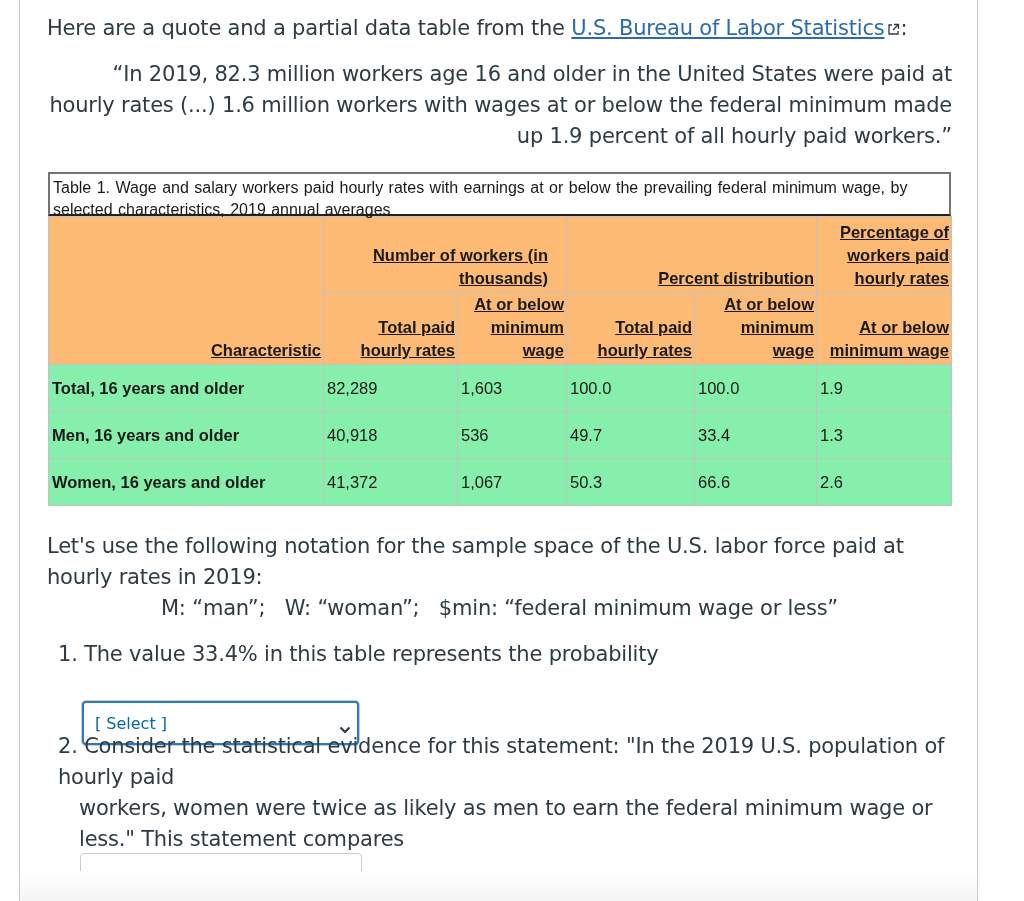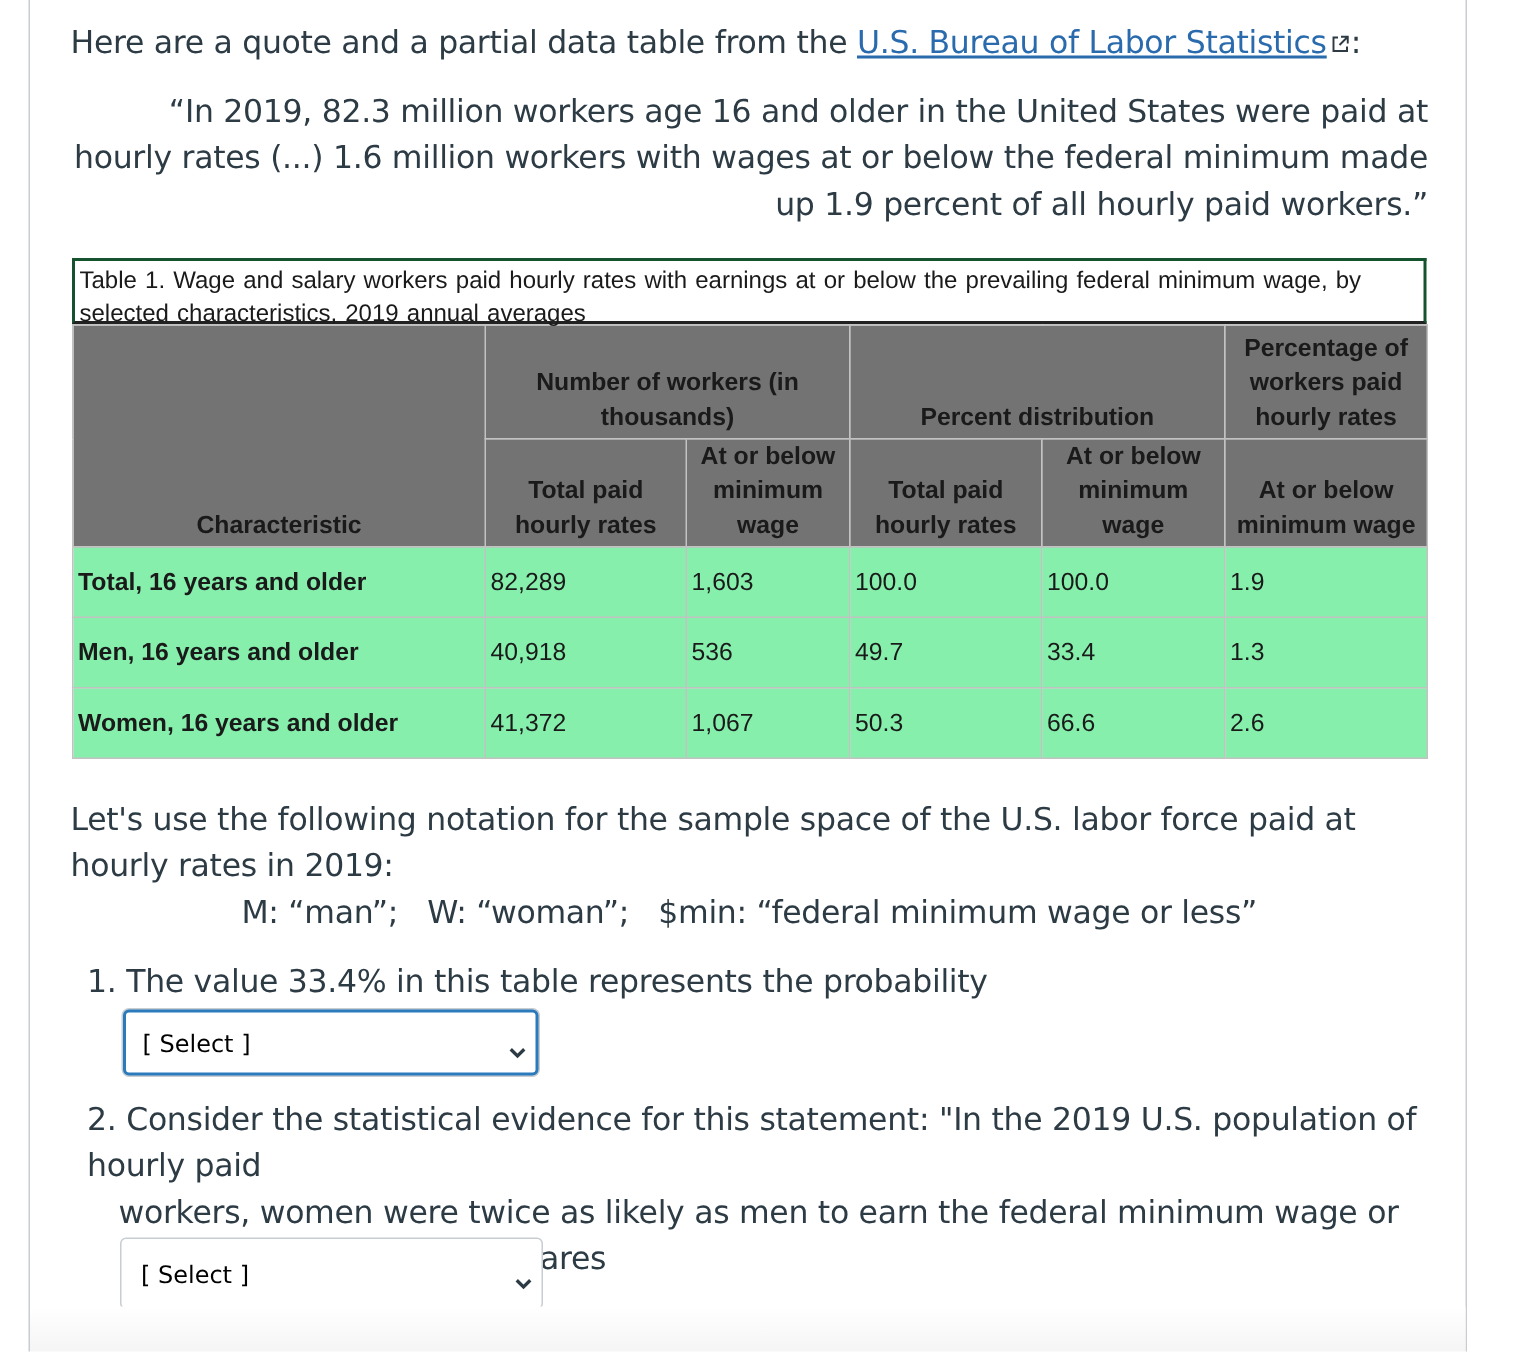--- a/index.html
+++ b/index.html
@@ -24,43 +24,43 @@
   .intro a { color: #2a6bae; text-decoration: underline; }
   .ext-icon { display: inline-block; width: 13px; height: 13px; margin-left: 3px; vertical-align: -1px; }
   .quote { left: 27px; top: 59px; width: 905px; text-align: right; }
   .notation { left: 27px; top: 531px; width: 905px; }
   .q1 { left: 38px; top: 639px; width: 880px; }
   .q2 { left: 38px; top: 731px; width: 900px; }
   .q2 .cont { padding-left: 21px; display: block; }
 
   .select {
     position: absolute; background: #fff; border: 1px solid #c7cdd1; border-radius: 4px;
-    font-size: 16px; color: #000000; box-sizing: border-box;
-    display: flex; align-items: center; padding-left: 13px;
+    font-size: 16px; color: #0369a1; box-sizing: border-box;
+    display: flex; align-items: center; padding-left: 13px; margin-top: 28px;
   }
   .select.focused { border: 2px solid #2b7abc; box-shadow: 0 0 0 1px #c7cdd1; padding-left: 11px; }
   .select .chev { position: absolute; right: 6px; top: 50%; transform: translateY(-50%); width: 12px; height: 8px; }
   .sel1 { left: 62px; top: 673px; width: 277px; height: 44px; }
   .sel2 { left: 60px; top: 825px; width: 282px; height: 48px; }
 
   
   .bls {
     position: absolute; left: 28px; top: 172px; width: 903px;
     font-family: "Liberation Sans", sans-serif; color: #1a1a1a;
   }
   .bls-caption {
-    border: 2px solid #14532d; border-bottom: 2px solid #222; padding: 3px 3px 1px 3px;
+    border: 2px solid #737373; border-bottom: 2px solid #222; padding: 3px 3px 1px 3px;
     font-size: 16px; line-height: 22px; height: 44px; box-sizing: border-box;
     word-spacing: 1px;
   }
   table.grid { border-collapse: collapse; width: 903px; table-layout: fixed; }
   table.grid th, table.grid td { border: 1px solid #c2c2c2; }
   table.grid th {
-    background: #737373; font-weight: bold; font-size: 16.5px; line-height: 23px;
-    text-align: center; vertical-align: bottom; padding: 0 2px 2px 2px;
+    background: #fdba74; font-weight: bold; font-size: 16.5px; line-height: 23px;
+    text-align: right; vertical-align: bottom; padding: 0 2px 2px 2px; text-decoration: underline;
   }
   table.grid td { font-size: 16.5px; height: 46px; padding: 0 1px 0 3px; vertical-align: middle; background: #86efac; }
   table.grid td.lbl { font-weight: bold; text-align: left; }
   table.grid td.num { text-align: left; }
 </style>
 </head>
 <body>
 
 <div class="panel">
 

